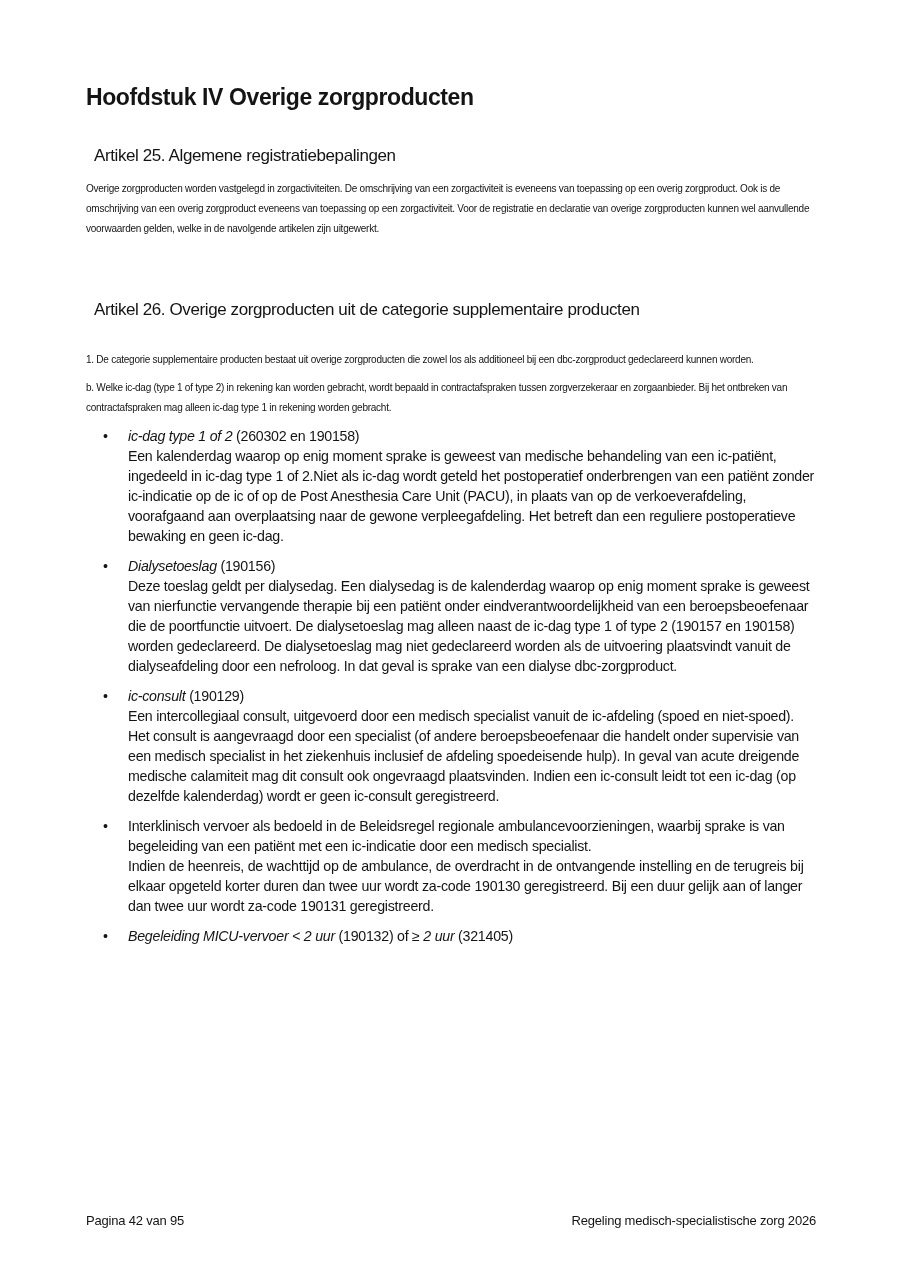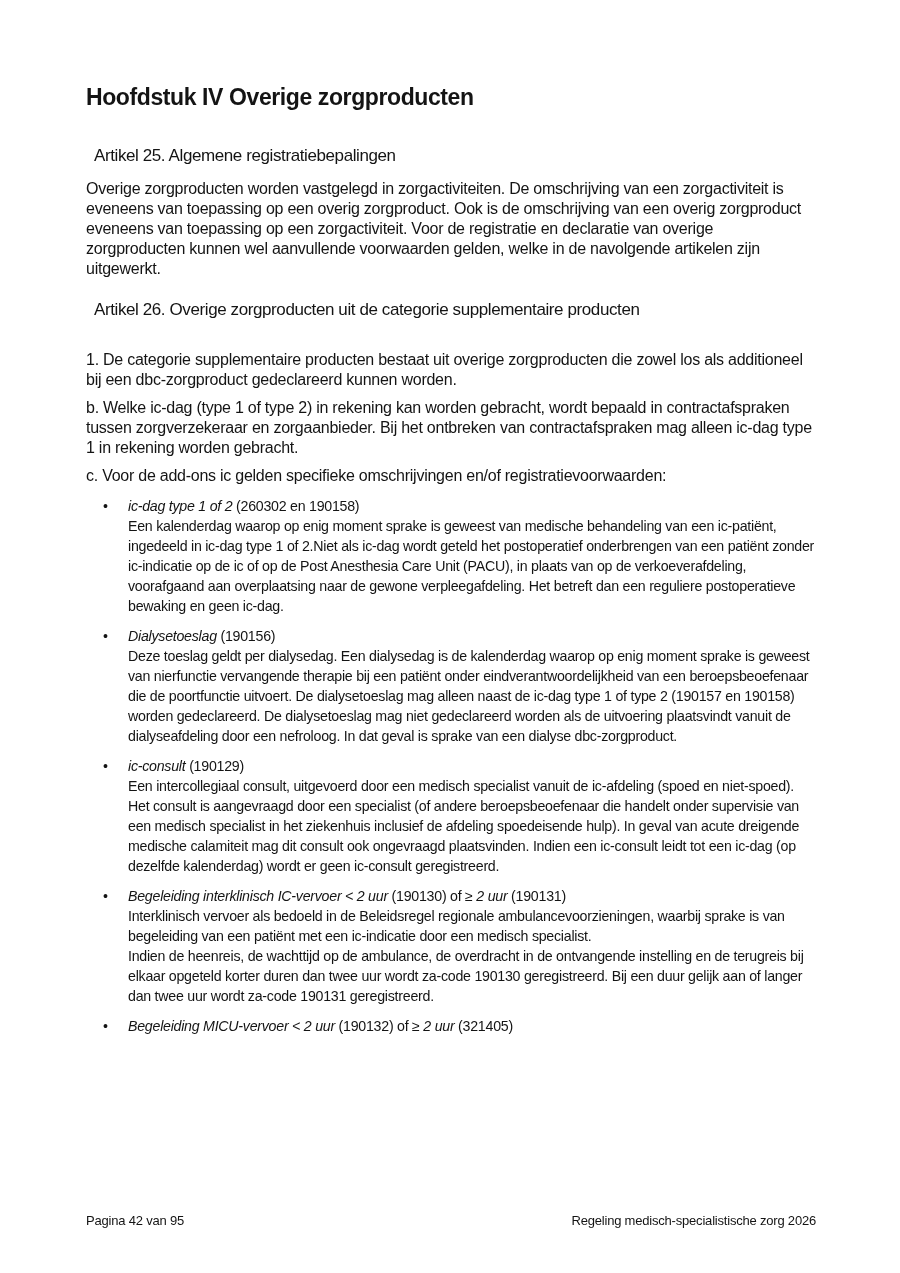--- a/index.html
+++ b/index.html
@@ -6,21 +6,21 @@
     body { width: 900px; height: 1273px; position: relative; overflow: hidden;
            font-family: "Liberation Sans", "DejaVu Sans", sans-serif; color: #141414; }
     .page { position: absolute; left: 86px; top: 0; width: 730px; }
     h1 { position: absolute; top: 84px; left: 0; margin: 0; font-size: 23px; font-weight: bold;
          letter-spacing: -0.4px; white-space: nowrap; }
     h2 { margin: 8px; font-weight: normal; font-size: 17px; letter-spacing: -0.4px; line-height: 28px; }
     .art25-title { position: absolute; top: 134px; left: 0; white-space: nowrap; }
     .art25-body { position: absolute; top: 179px; left: 0; width: 730px; }
     .art26-title { position: absolute; top: 288px; left: 0; width: 730px; }
     .art26-body { position: absolute; top: 350px; left: 0; width: 730px; }
-    p { margin: 0 2px 8px 0; font-size: 16px; line-height: 20px; letter-spacing: -0.25px; }
+    p { margin: 0 2px 8px 0; font-size: 10px; line-height: 20px; letter-spacing: -0.25px; }
     .italic { font-style: italic; }
     ul { list-style: none; margin: 0; padding: 0; }
     li { position: relative; padding-left: 42px; margin: 0 0 10px 0; font-size: 14.2px; line-height: 20px; letter-spacing: -0.25px; }
     li .bullet { position: absolute; left: 17px; top: 0; }
     li .item-title { display: block; }
     li .item-body { display: block; }
     .footer { position: absolute; top: 1213px; left: 86px; width: 730px; font-size: 13px; letter-spacing: -0.2px; }
     .footer .left { position: absolute; left: 0; }
     .footer .right { position: absolute; right: 0; white-space: nowrap; margin-left: 32px; }
   </style>
@@ -32,41 +32,39 @@
 
   <h2 class="art25-title">Artikel 25. Algemene registratiebepalingen</h2>
   <div class="art25-body">
     <p>Overige zorgproducten worden vastgelegd in zorgactiviteiten. De omschrijving van een zorgactiviteit is eveneens van toepassing op een overig zorgproduct. Ook is de omschrijving van een overig zorgproduct eveneens van toepassing op een zorgactiviteit. Voor de registratie en declaratie van overige zorgproducten kunnen wel aanvullende voorwaarden gelden, welke in de navolgende artikelen zijn uitgewerkt.</p>
   </div>
 
   <h2 class="art26-title">Artikel 26. Overige zorgproducten uit de categorie supplementaire producten</h2>
   <div class="art26-body">
     <p>1. De categorie supplementaire producten bestaat uit overige zorgproducten die zowel los als additioneel bij een dbc-zorgproduct gedeclareerd kunnen worden.</p>
     <p>b. Welke ic-dag (type 1 of type 2) in rekening kan worden gebracht, wordt bepaald in contractafspraken tussen zorgverzekeraar en zorgaanbieder. Bij het ontbreken van contractafspraken mag alleen ic-dag type 1 in rekening worden gebracht.</p>
-    <p style="margin-bottom:10px">c. Voor de add-ons ic gelden specifieke omschrijvingen en/of registratievoorwaarden:</p>
 
     <ul>
       <li>
         <span class="bullet">•</span>
         <span class="item-title"><span class="italic">ic-dag type 1 of 2</span><span> (260302 en 190158)</span></span>
         <span class="item-body">Een kalenderdag waarop op enig moment sprake is geweest van medische behandeling van een ic-patiënt, ingedeeld in ic-dag type 1 of 2.Niet als ic-dag wordt geteld het postoperatief onderbrengen van een patiënt zonder ic-indicatie op de ic of op de Post Anesthesia Care Unit (PACU), in plaats van op de verkoeverafdeling, voorafgaand aan overplaatsing naar de gewone verpleegafdeling. Het betreft dan een reguliere postoperatieve bewaking en geen ic-dag.</span>
       </li>
       <li>
         <span class="bullet">•</span>
         <span class="item-title"><span class="italic">Dialysetoeslag</span><span> (190156)</span></span>
         <span class="item-body">Deze toeslag geldt per dialysedag. Een dialysedag is de kalenderdag waarop op enig moment sprake is geweest van nierfunctie vervangende therapie bij een patiënt onder eindverantwoordelijkheid van een beroepsbeoefenaar die de poortfunctie uitvoert. De dialysetoeslag mag alleen naast de ic-dag type 1 of type 2 (190157 en 190158) worden gedeclareerd. De dialysetoeslag mag niet gedeclareerd worden als de uitvoering plaatsvindt vanuit de dialyseafdeling door een nefroloog. In dat geval is sprake van een dialyse dbc-zorgproduct.</span>
       </li>
       <li>
         <span class="bullet">•</span>
         <span class="item-title"><span class="italic">ic-consult</span><span> (190129)</span></span>
         <span class="item-body">Een intercollegiaal consult, uitgevoerd door een medisch specialist vanuit de ic-afdeling (spoed en niet-spoed). Het consult is aangevraagd door een specialist (of andere beroepsbeoefenaar die handelt onder supervisie van een medisch specialist in het ziekenhuis inclusief de afdeling spoedeisende hulp). In geval van acute dreigende medische calamiteit mag dit consult ook ongevraagd plaatsvinden. Indien een ic-consult leidt tot een ic-dag (op dezelfde kalenderdag) wordt er geen ic-consult geregistreerd.</span>
       </li>
       <li>
         <span class="bullet">•</span>
-        <span class="item-title"><span class="italic">Begeleiding interklinisch IC-vervoer &lt; 2 uur</span><span> (190130) of </span><span class="italic">≥ 2 uur</span><span> (190131)</span></span>
         <span class="item-body">Interklinisch vervoer als bedoeld in de Beleidsregel regionale ambulancevoorzieningen, waarbij sprake is van begeleiding van een patiënt met een ic-indicatie door een medisch specialist.</span>
         <span class="item-body">Indien de heenreis, de wachttijd op de ambulance, de overdracht in de ontvangende instelling en de terugreis bij elkaar opgeteld korter duren dan twee uur wordt za-code 190130 geregistreerd. Bij een duur gelijk aan of langer dan twee uur wordt za-code 190131 geregistreerd.</span>
       </li>
       <li>
         <span class="bullet">•</span>
         <span class="item-title"><span class="italic">Begeleiding MICU-vervoer &lt; 2 uur</span><span> (190132) of </span><span class="italic">≥ 2 uur</span><span> (321405)</span></span>
       </li>
     </ul>
   </div>
 </div>

